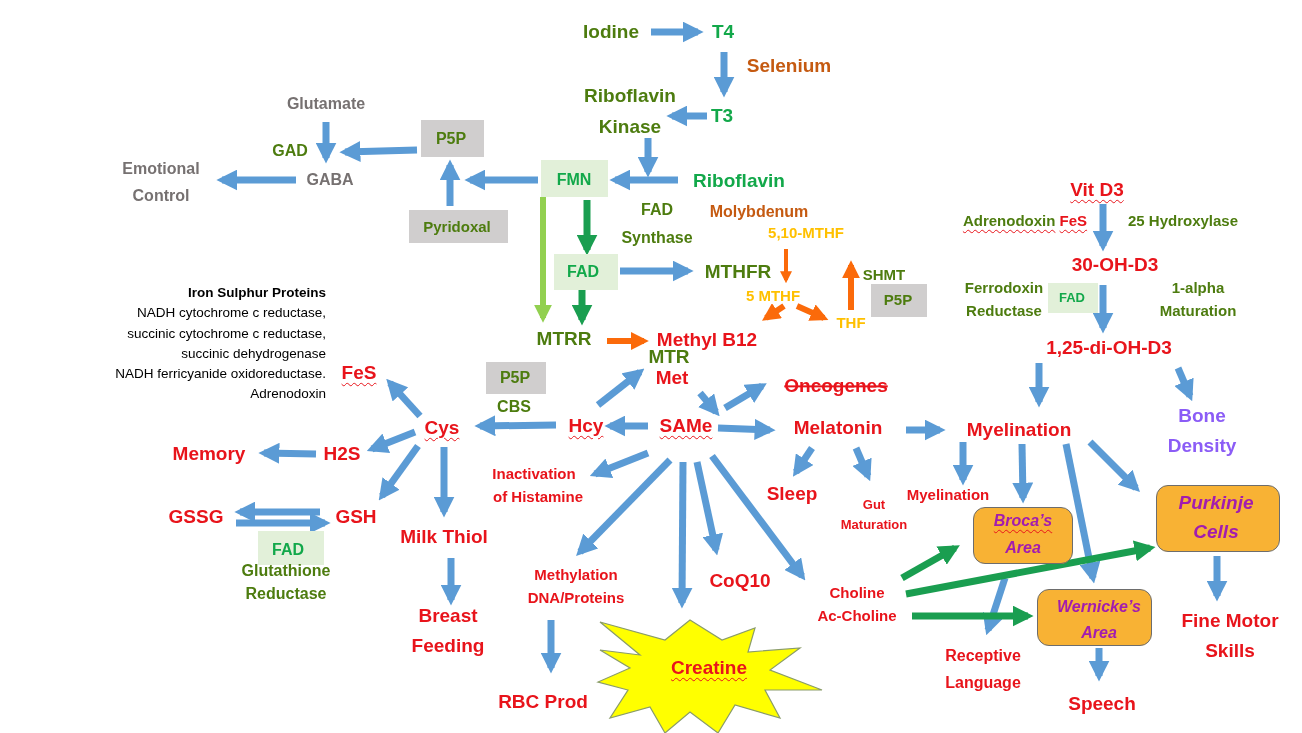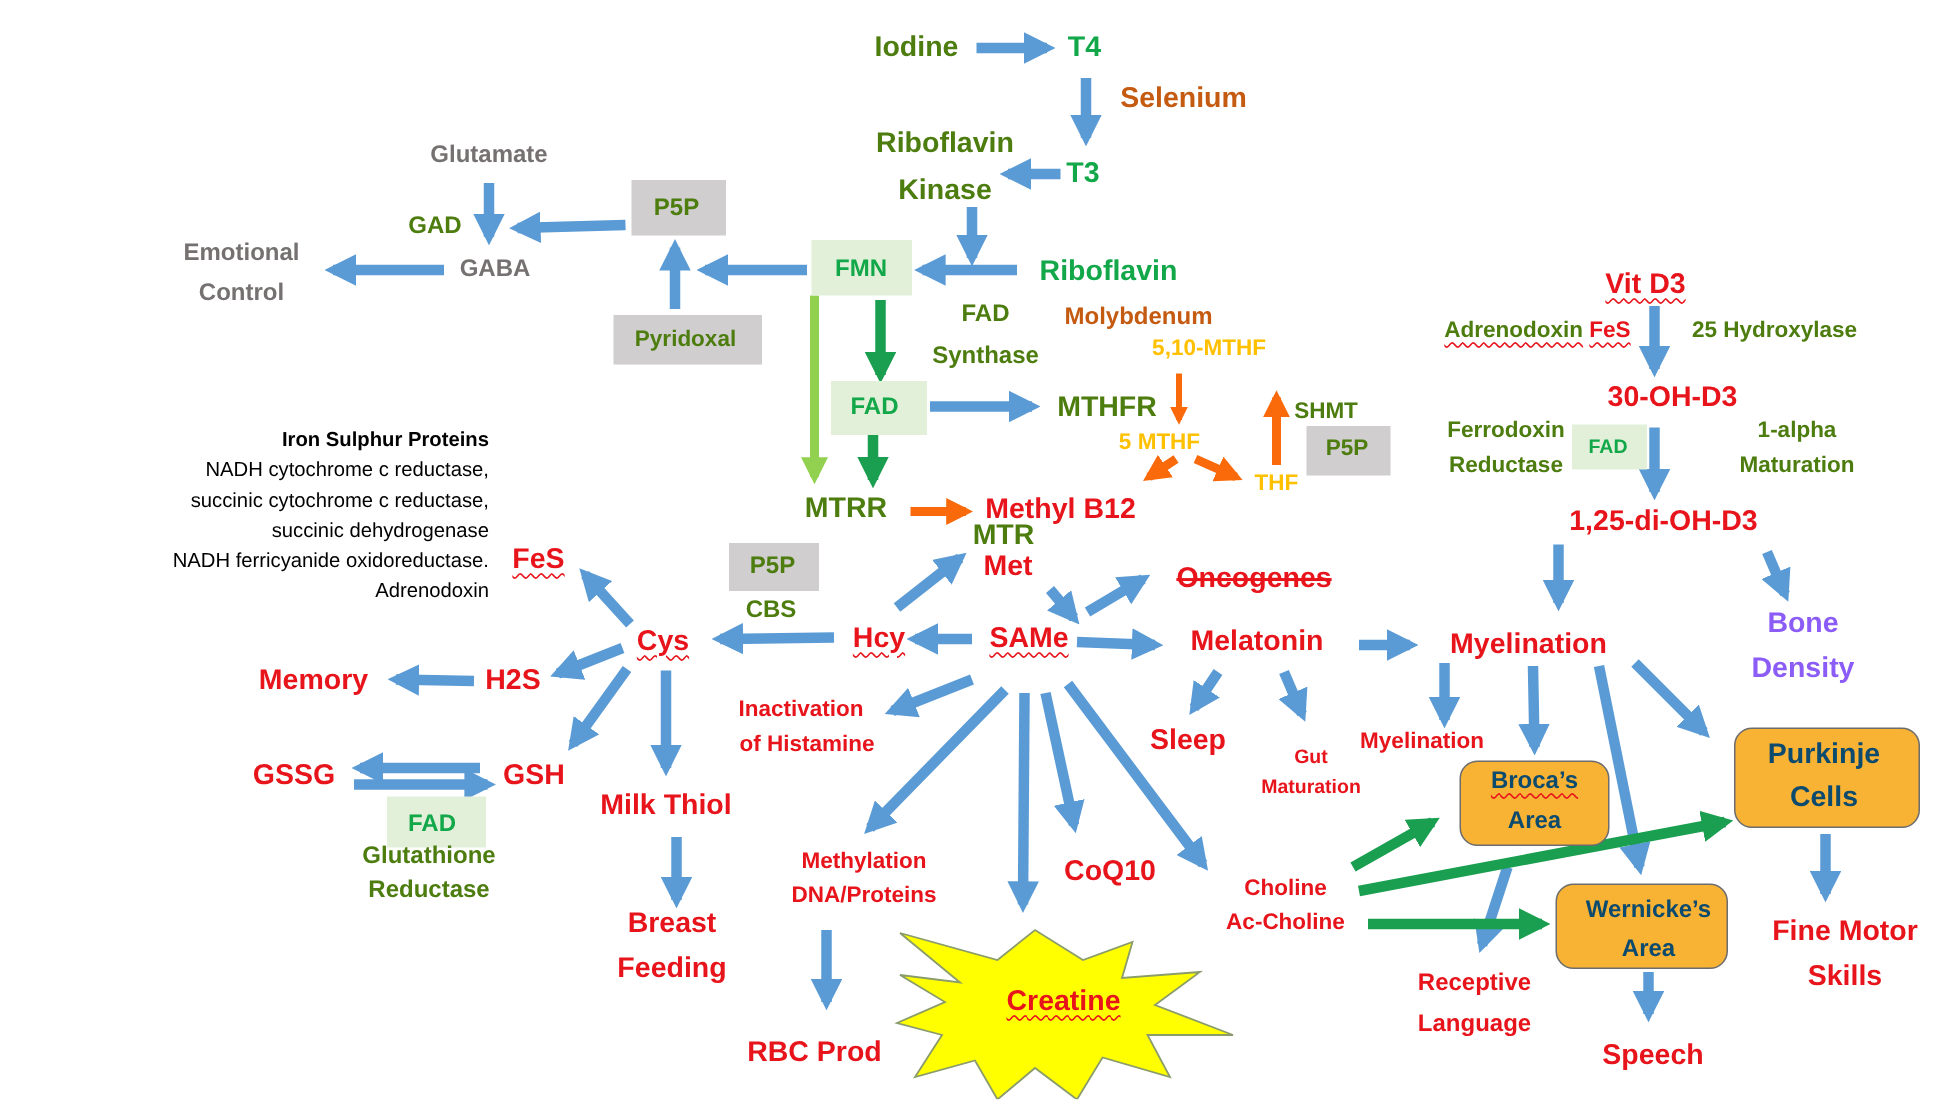--- a/index.html
+++ b/index.html
@@ -7,21 +7,21 @@
     font-family: "Liberation Sans", sans-serif; }
   svg#arrows { position: absolute; left: 0; top: 0; width: 1302px; height: 733px; }
   .lbl { position: absolute; font-weight: bold; white-space: nowrap; line-height: 1.12; text-align: center; transform: translate(-50%, -50%); }
   .red { color: #e8141b; }
   .blue { color: #4d7c0f; }
   .green { color: #12a84a; }
   .gray { color: #767171; }
   .slate { color: #8b5cf6; }
   .brown { color: #c55a11; }
   .gold { color: #ffc000; }
-  .black { color: #0c4a6e; }
+  .black { color: #a21caf; font-style: italic; }
   .s20 { font-size: 19px; }
   .s18 { font-size: 16px; }
   .s16 { font-size: 16px; }
   .s15 { font-size: 15px; }
   .s13 { font-size: 13px; }
   .box-gray { position: absolute; background: #d0cece; }
   .box-green { position: absolute; background: #e2f0d9; }
   .box-orange { position: absolute; background: #f8b234; border: 1.5px solid #6d6d6d; border-radius: 12px; }
   .squig { text-decoration: underline wavy #e8141b; text-decoration-thickness: 1px; text-underline-offset: 3px; }
   .strike { text-decoration: line-through; text-decoration-thickness: 2px; }

